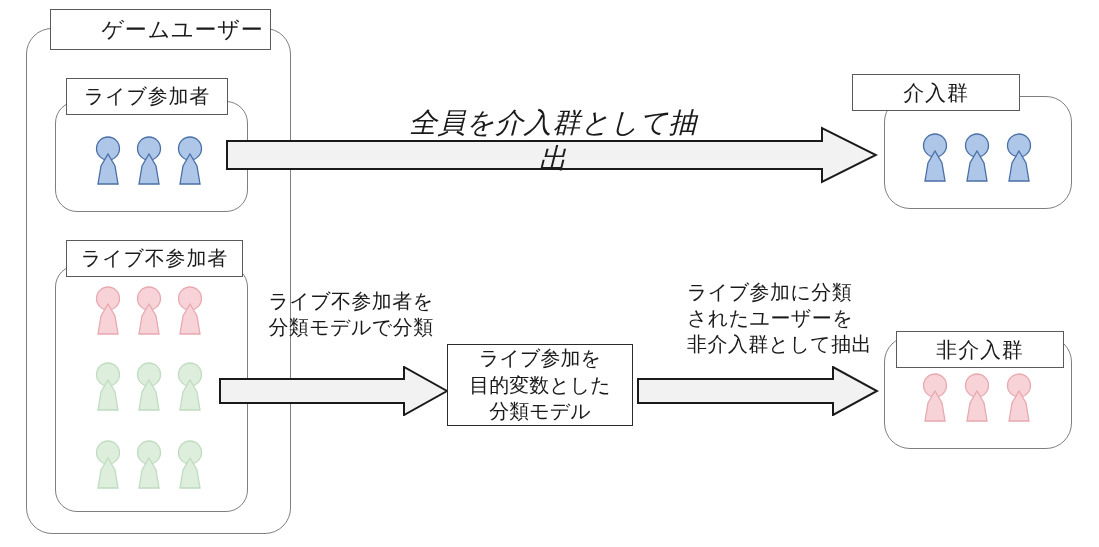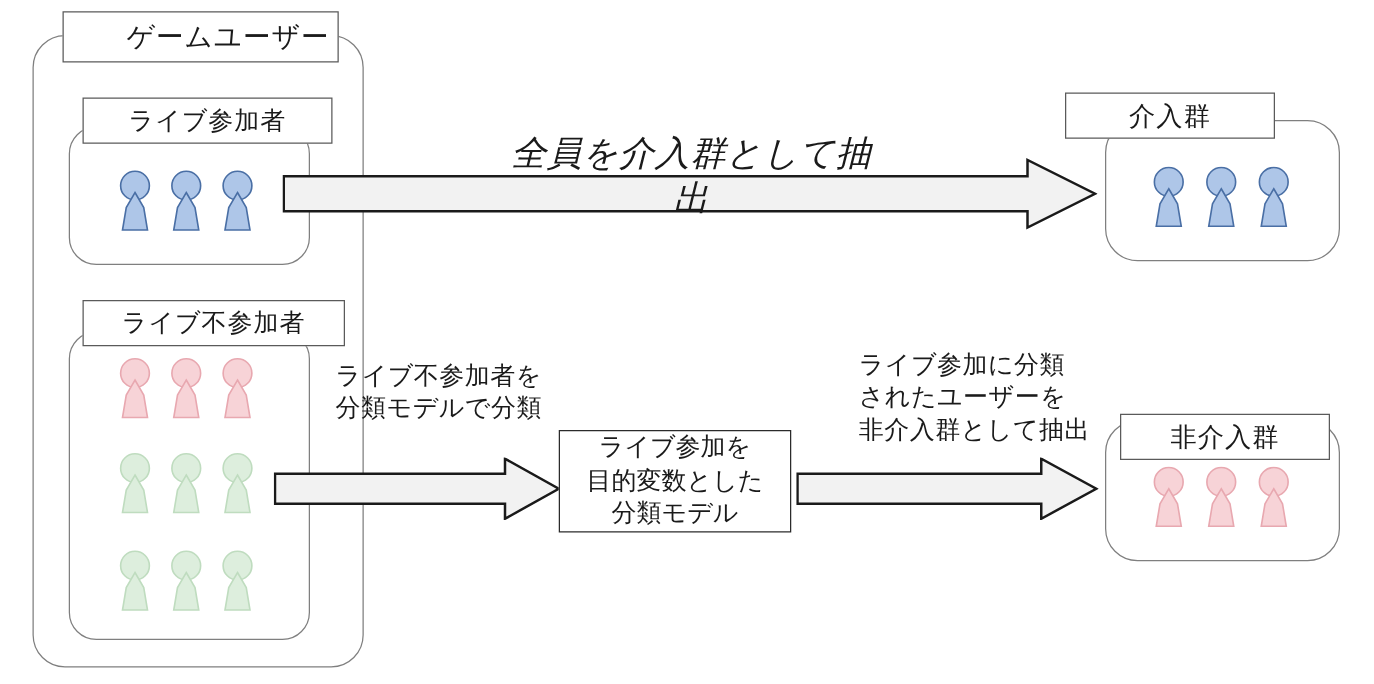--- a/index.html
+++ b/index.html
@@ -65,40 +65,40 @@
 <div id="stage">
 
   <div class="round-box" style="left:26px;top:28px;width:265px;height:506px;"></div>
 
   <div class="cap" style="left:50px;top:9px;width:221px;height:41px;font-size:22px;padding-left:44px;">
     <span>ゲームユーザー</span>
   </div>
 
   <div class="round-box inner" style="left:55px;top:101px;width:193px;height:111px;"></div>
 
-  <div class="cap" style="left:66px;top:78px;width:200px;height:37px;font-size:20px;">
+  <div class="cap" style="left:66px;top:78px;width:162px;height:37px;font-size:20px;">
     <span>ライブ参加者</span>
   </div>
 
   <svg class="person" style="left:91px;top:136px;" width="34" height="50" viewBox="0 0 34 50">
     <circle cx="17" cy="12.5" r="11.5" fill="#aec6e8" stroke="#4a6fa5" stroke-width="1.3"></circle>
     <path d="M17 18 L24 30 L27 48 L7 48 L10 30 Z" fill="#aec6e8" stroke="#4a6fa5" stroke-width="1.3"></path>
   </svg>
   <svg class="person" style="left:132px;top:136px;" width="34" height="50" viewBox="0 0 34 50">
     <circle cx="17" cy="12.5" r="11.5" fill="#aec6e8" stroke="#4a6fa5" stroke-width="1.3"></circle>
     <path d="M17 18 L24 30 L27 48 L7 48 L10 30 Z" fill="#aec6e8" stroke="#4a6fa5" stroke-width="1.3"></path>
   </svg>
   <svg class="person" style="left:173px;top:136px;" width="34" height="50" viewBox="0 0 34 50">
     <circle cx="17" cy="12.5" r="11.5" fill="#aec6e8" stroke="#4a6fa5" stroke-width="1.3"></circle>
     <path d="M17 18 L24 30 L27 48 L7 48 L10 30 Z" fill="#aec6e8" stroke="#4a6fa5" stroke-width="1.3"></path>
   </svg>
 
   <div class="round-box inner" style="left:55px;top:265px;width:193px;height:247px;"></div>
 
-  <div class="cap" style="left:66px;top:240px;width:210px;height:37px;font-size:20px;">
+  <div class="cap" style="left:66px;top:240px;width:177px;height:37px;font-size:20px;">
     <span>ライブ不参加者</span>
   </div>
 
   <svg class="person" style="left:91px;top:286px;" width="34" height="50" viewBox="0 0 34 50">
     <circle cx="17" cy="12.5" r="11.5" fill="#f7d3d7" stroke="#e8a8b0" stroke-width="1.3"></circle>
     <path d="M17 18 L24 30 L27 48 L7 48 L10 30 Z" fill="#f7d3d7" stroke="#e8a8b0" stroke-width="1.3"></path>
   </svg>
   <svg class="person" style="left:132px;top:286px;" width="34" height="50" viewBox="0 0 34 50">
     <circle cx="17" cy="12.5" r="11.5" fill="#f7d3d7" stroke="#e8a8b0" stroke-width="1.3"></circle>
     <path d="M17 18 L24 30 L27 48 L7 48 L10 30 Z" fill="#f7d3d7" stroke="#e8a8b0" stroke-width="1.3"></path>

